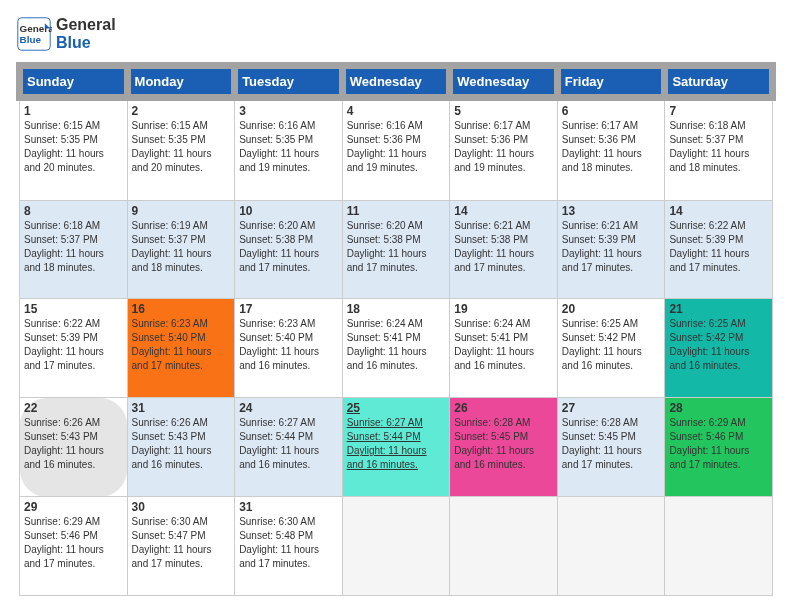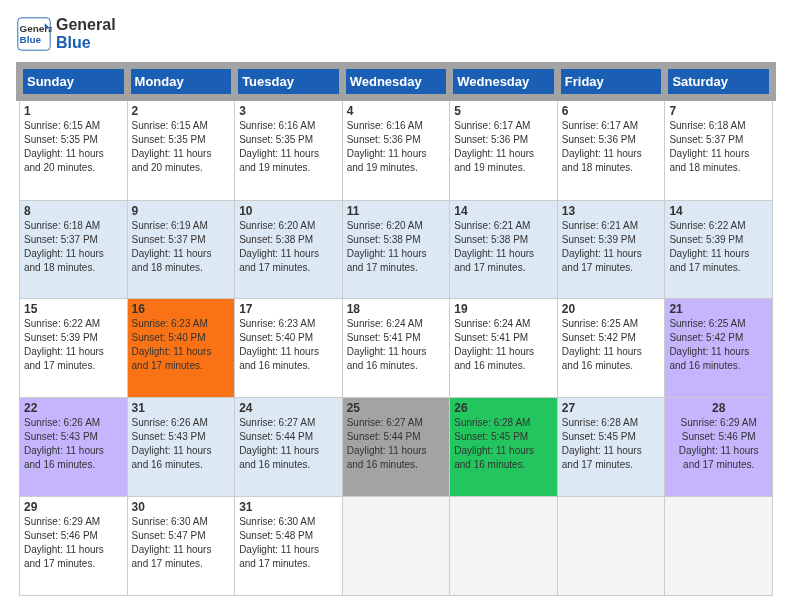--- a/index.html
+++ b/index.html
@@ -208,51 +208,51 @@
             <div class="day-info">Sunrise: 6:24 AM<br>Sunset: 5:41 PM<br>Daylight: 11 hours<br>and 16 minutes.</div>
           </td>
           <td style="background: rgb(255, 255, 255);">
             <span class="day-num">19</span>
             <div class="day-info">Sunrise: 6:24 AM<br>Sunset: 5:41 PM<br>Daylight: 11 hours<br>and 16 minutes.</div>
           </td>
           <td style="background: rgb(255, 255, 255);">
             <span class="day-num">20</span>
             <div class="day-info">Sunrise: 6:25 AM<br>Sunset: 5:42 PM<br>Daylight: 11 hours<br>and 16 minutes.</div>
           </td>
-          <td style="background: #c4b5fd; margin-left: 8px;">
+          <td style="background: #14b8a6; margin-left: 8px;">
             <span class="day-num">21</span>
             <div class="day-info">Sunrise: 6:25 AM<br>Sunset: 5:42 PM<br>Daylight: 11 hours<br>and 16 minutes.</div>
           </td>
         </tr>
         <tr>
-          <td style="background: #c4b5fd;">
+          <td style="background: #e5e5e5; border-radius: 27px;">
             <span class="day-num">22</span>
             <div class="day-info">Sunrise: 6:26 AM<br>Sunset: 5:43 PM<br>Daylight: 11 hours<br>and 16 minutes.</div>
           </td>
           <td style="background: rgb(221, 232, 245);">
             <span class="day-num">31</span>
             <div class="day-info">Sunrise: 6:26 AM<br>Sunset: 5:43 PM<br>Daylight: 11 hours<br>and 16 minutes.</div>
           </td>
           <td style="background: rgb(221, 232, 245);">
             <span class="day-num">24</span>
             <div class="day-info">Sunrise: 6:27 AM<br>Sunset: 5:44 PM<br>Daylight: 11 hours<br>and 16 minutes.</div>
           </td>
-          <td style="background: #a3a3a3;">
+          <td style="background: #5eead4; text-decoration: underline;">
             <span class="day-num">25</span>
             <div class="day-info">Sunrise: 6:27 AM<br>Sunset: 5:44 PM<br>Daylight: 11 hours<br>and 16 minutes.</div>
           </td>
-          <td style="background: #22c55e;">
+          <td style="background: #ec4899;">
             <span class="day-num">26</span>
             <div class="day-info">Sunrise: 6:28 AM<br>Sunset: 5:45 PM<br>Daylight: 11 hours<br>and 16 minutes.</div>
           </td>
           <td style="background: rgb(221, 232, 245);">
             <span class="day-num">27</span>
             <div class="day-info">Sunrise: 6:28 AM<br>Sunset: 5:45 PM<br>Daylight: 11 hours<br>and 17 minutes.</div>
           </td>
-          <td style="background: #c4b5fd; text-align: center;">
+          <td style="background: #22c55e;">
             <span class="day-num">28</span>
             <div class="day-info">Sunrise: 6:29 AM<br>Sunset: 5:46 PM<br>Daylight: 11 hours<br>and 17 minutes.</div>
           </td>
         </tr>
         <tr>
           <td style="background: rgb(255, 255, 255);">
             <span class="day-num">29</span>
             <div class="day-info">Sunrise: 6:29 AM<br>Sunset: 5:46 PM<br>Daylight: 11 hours<br>and 17 minutes.</div>
           </td>
           <td style="background: rgb(255, 255, 255);">

